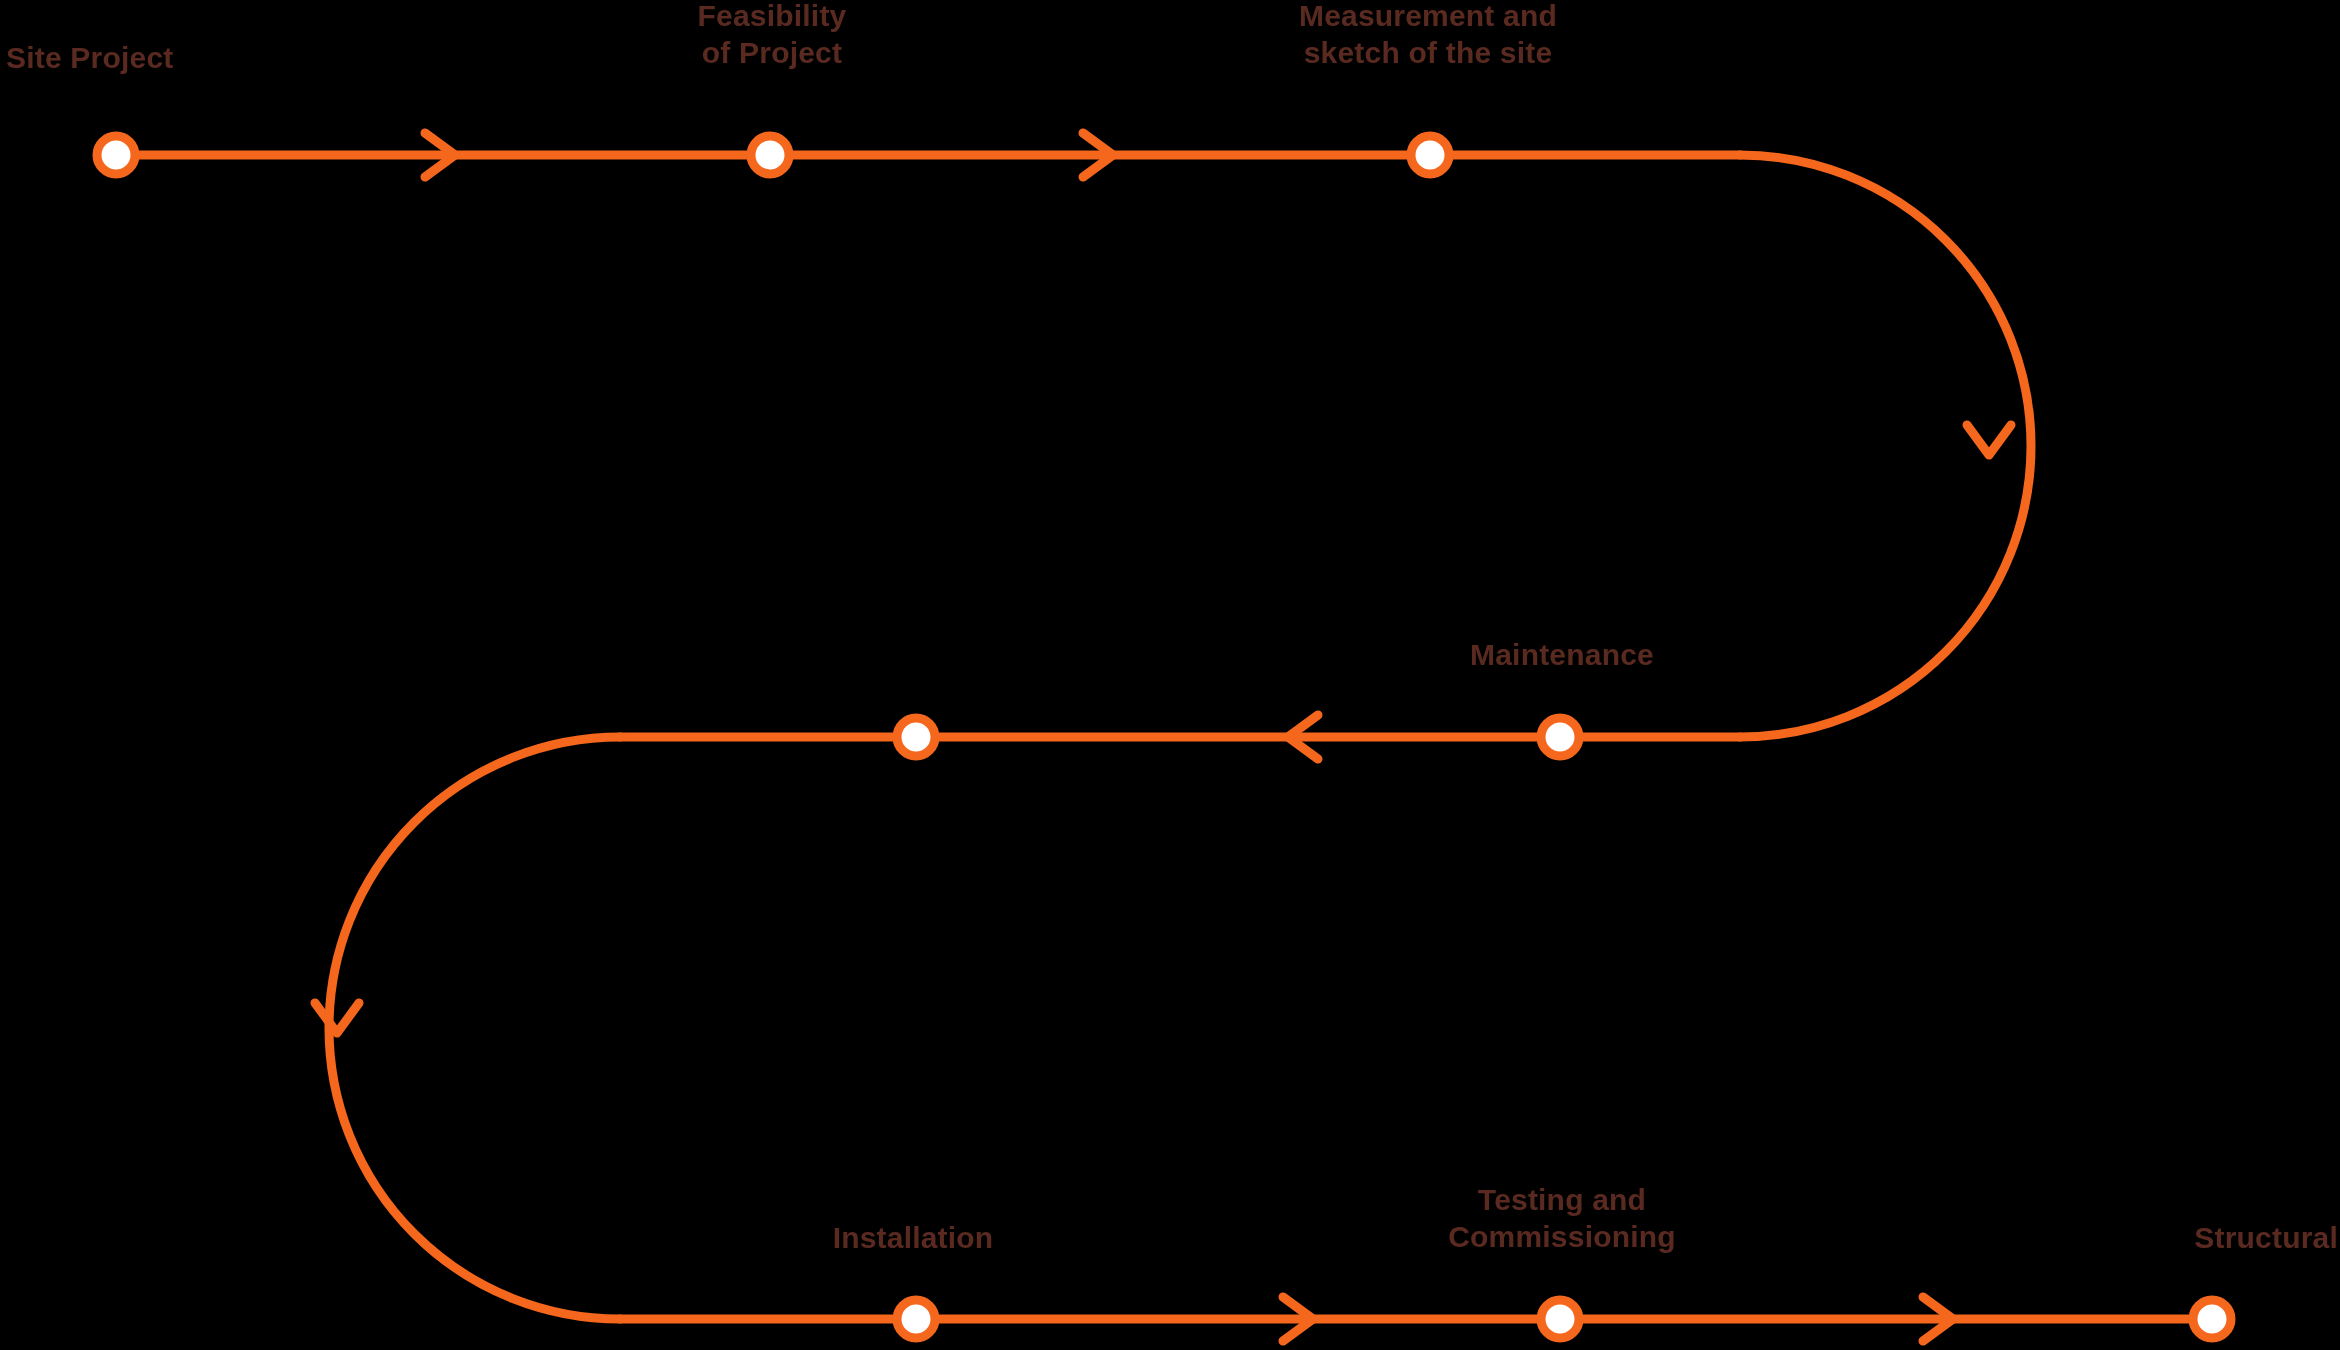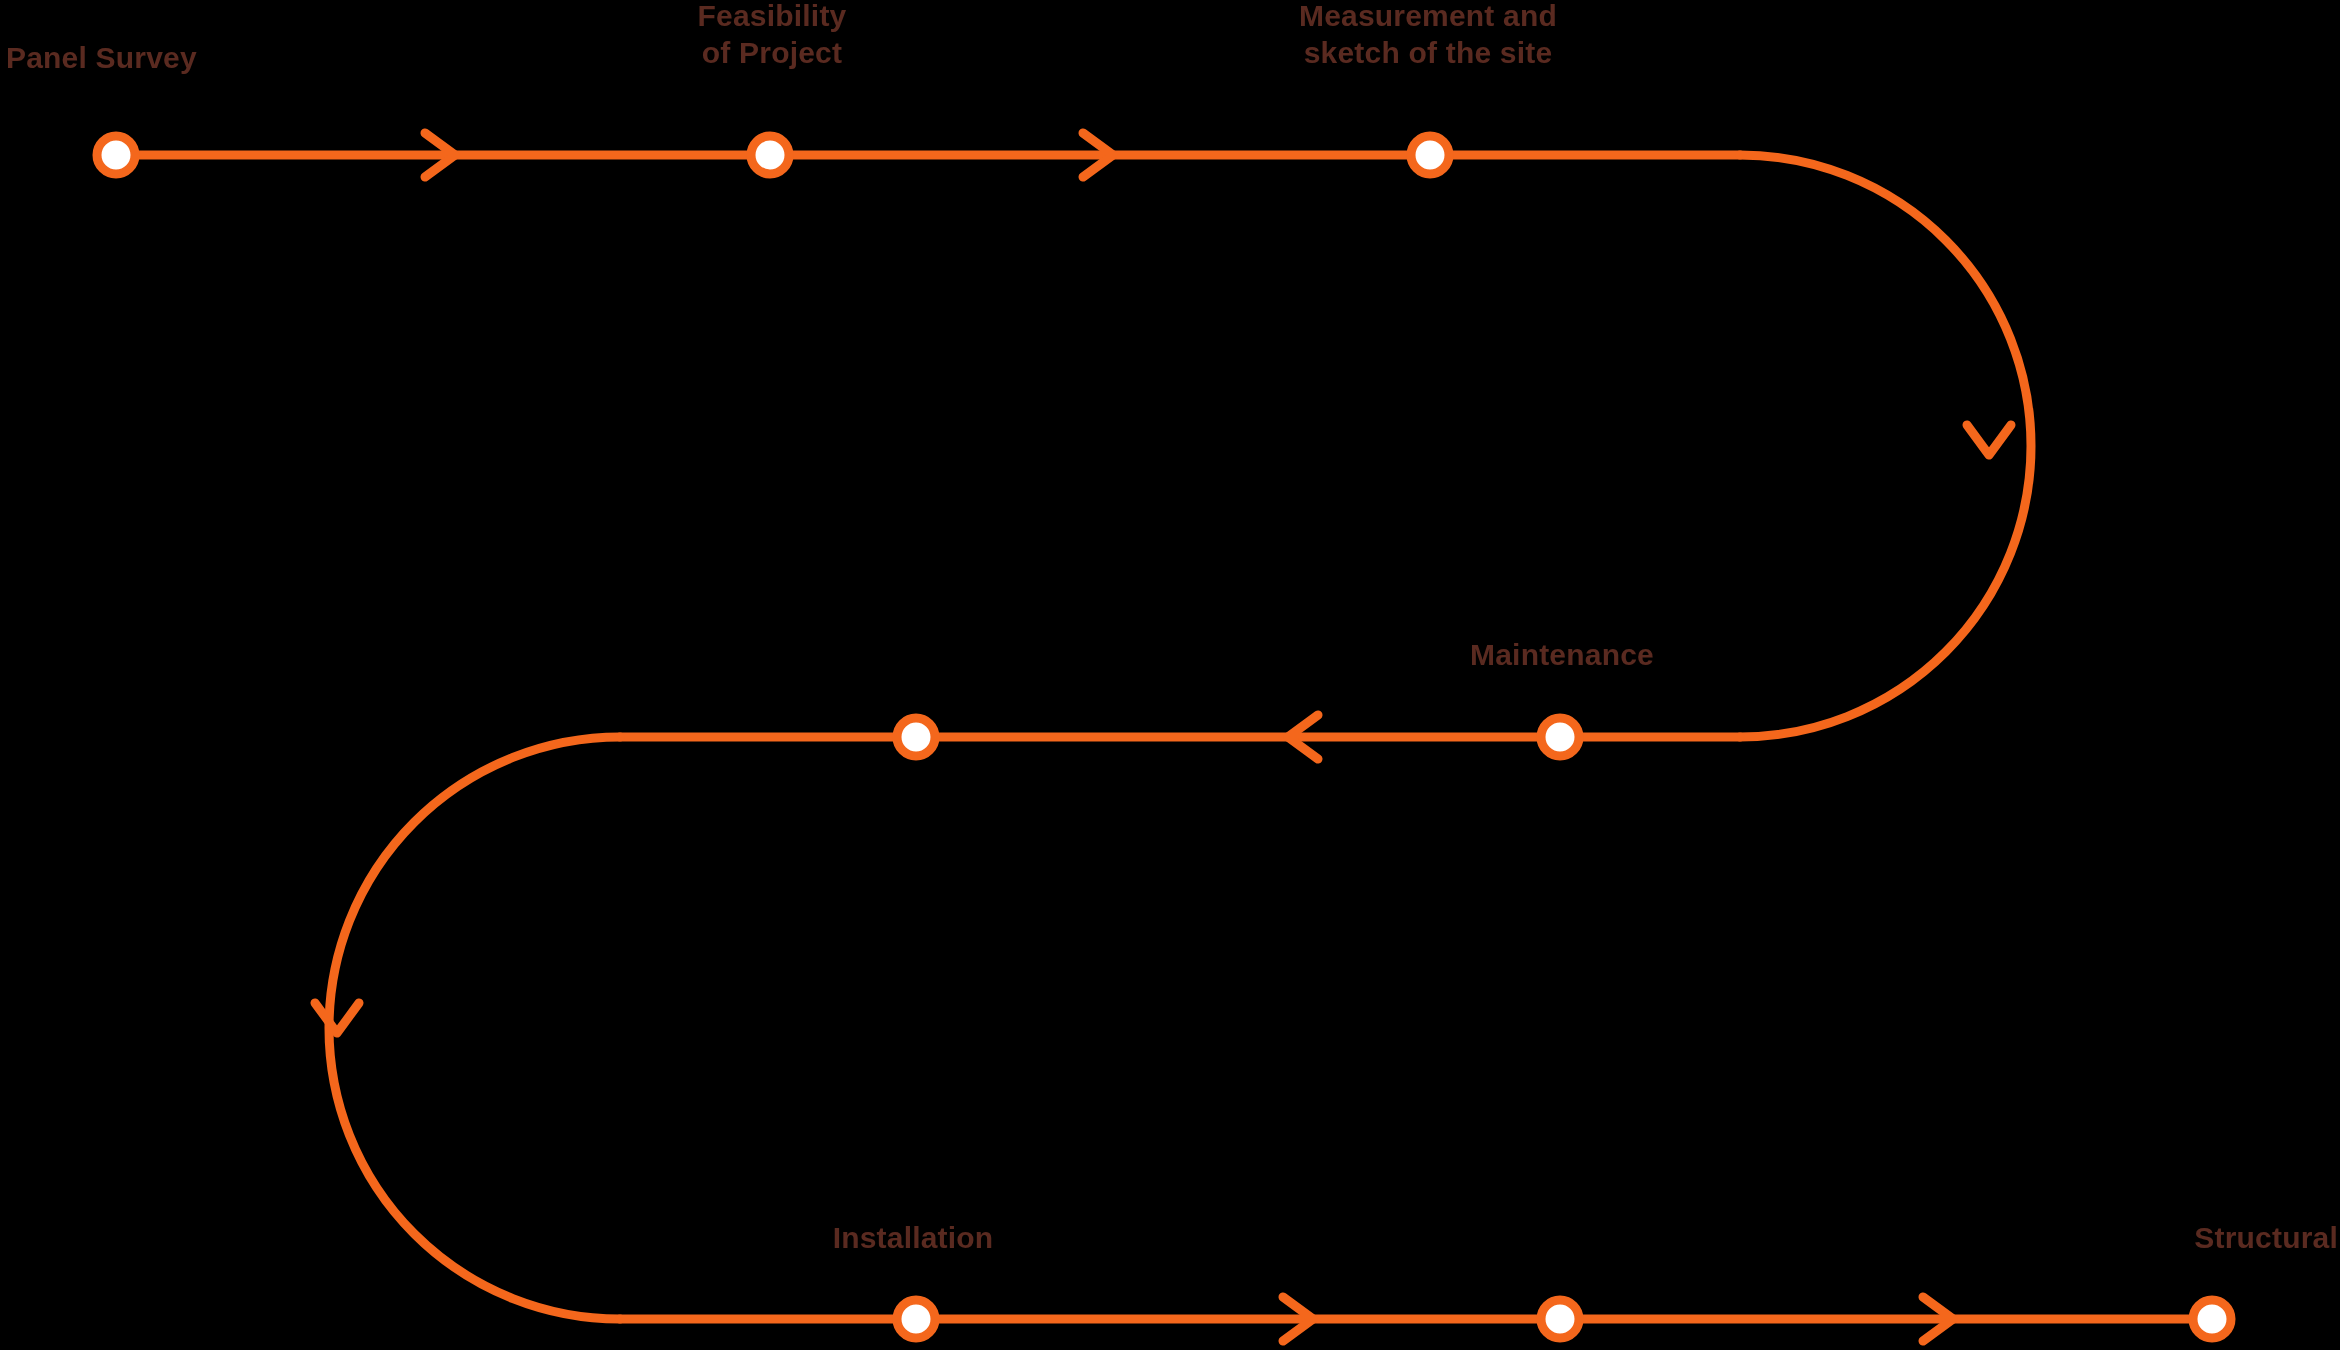--- a/index.html
+++ b/index.html
@@ -78,29 +78,31 @@
       <circle cx="770" cy="155" r="19" fill="#ffffff" stroke="#f4671c" stroke-width="9"></circle>
       <circle cx="1430" cy="155" r="19" fill="#ffffff" stroke="#f4671c" stroke-width="9"></circle>
       <circle cx="1560" cy="737" r="19" fill="#ffffff" stroke="#f4671c" stroke-width="9"></circle>
       <circle cx="916" cy="737" r="19" fill="#ffffff" stroke="#f4671c" stroke-width="9"></circle>
       <circle cx="916" cy="1319" r="19" fill="#ffffff" stroke="#f4671c" stroke-width="9"></circle>
       <circle cx="1560" cy="1319" r="19" fill="#ffffff" stroke="#f4671c" stroke-width="9"></circle>
       <circle cx="2212" cy="1319" r="19" fill="#ffffff" stroke="#f4671c" stroke-width="9"></circle>
     </g>
   </svg>
 
-  <div class="node-label left-anchor" style="left:6px; top:40px;">Panel Survey</div>
+  <div class="node-label left-anchor" style="left:6px; top:40px;">Site Project</div>
 
   <div class="node-label" style="left:772px; top:-2px;">Feasibility
 of Project</div>
 
   <div class="node-label" style="left:1428px; top:-2px;">Measurement and
 sketch of the site</div>
 
   <div class="node-label" style="left:1562px; top:637px;">Maintenance</div>
 
 
   <div class="node-label" style="left:913px; top:1220px;">Installation</div>
 
+  <div class="node-label" style="left:1562px; top:1182px;">Testing and
+Commissioning</div>
 
   <div class="node-label right-anchor" style="left:2338px; top:1220px;">Structural</div>
 
 </div>
 
 </body></html>

